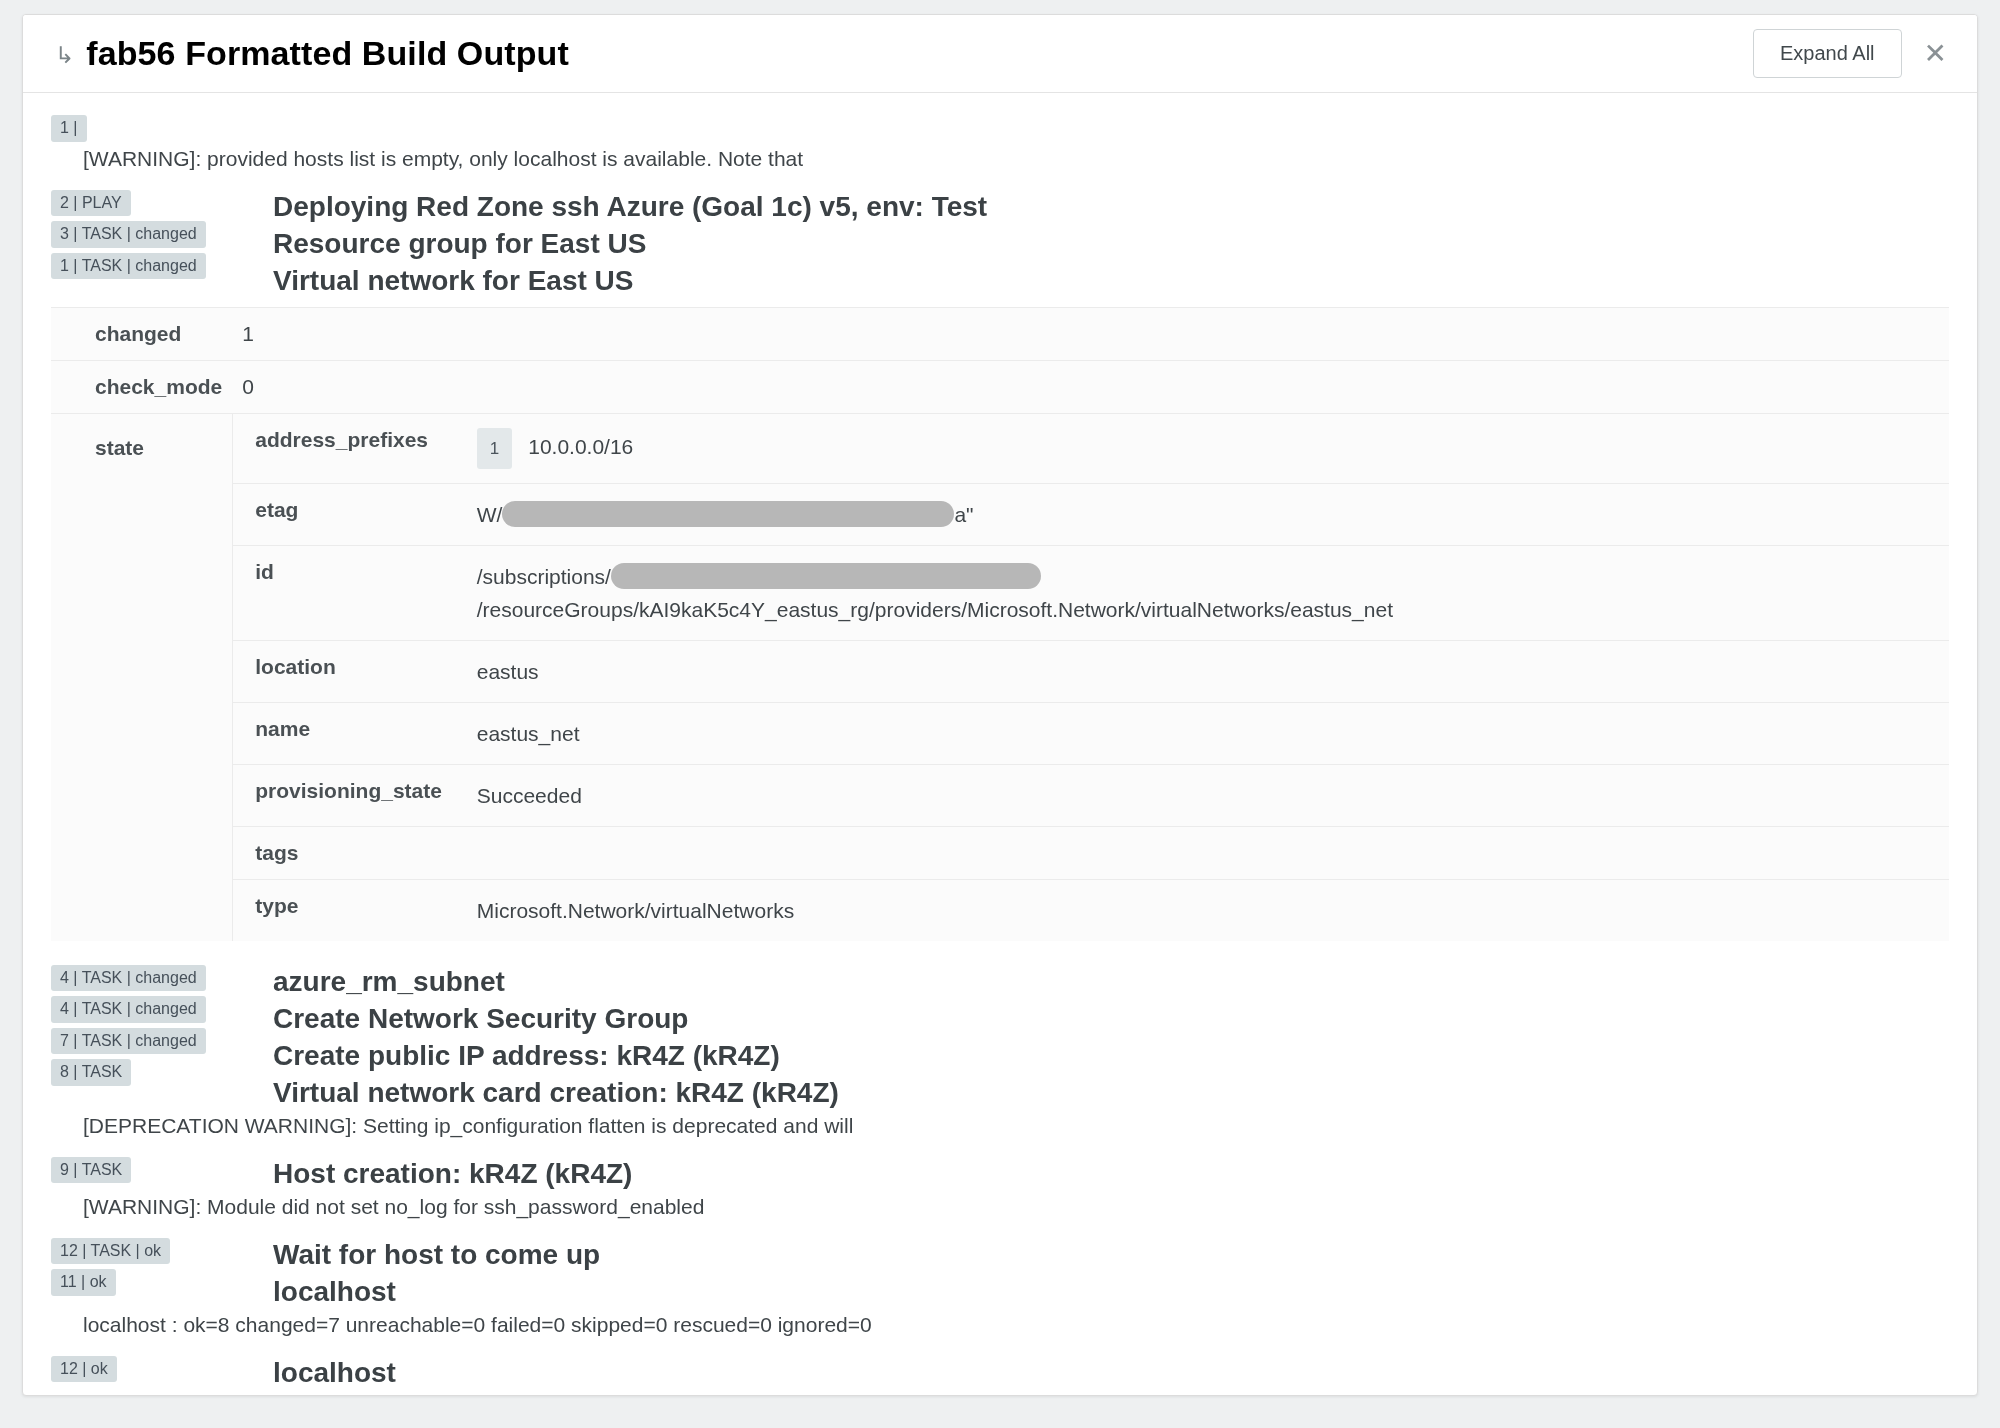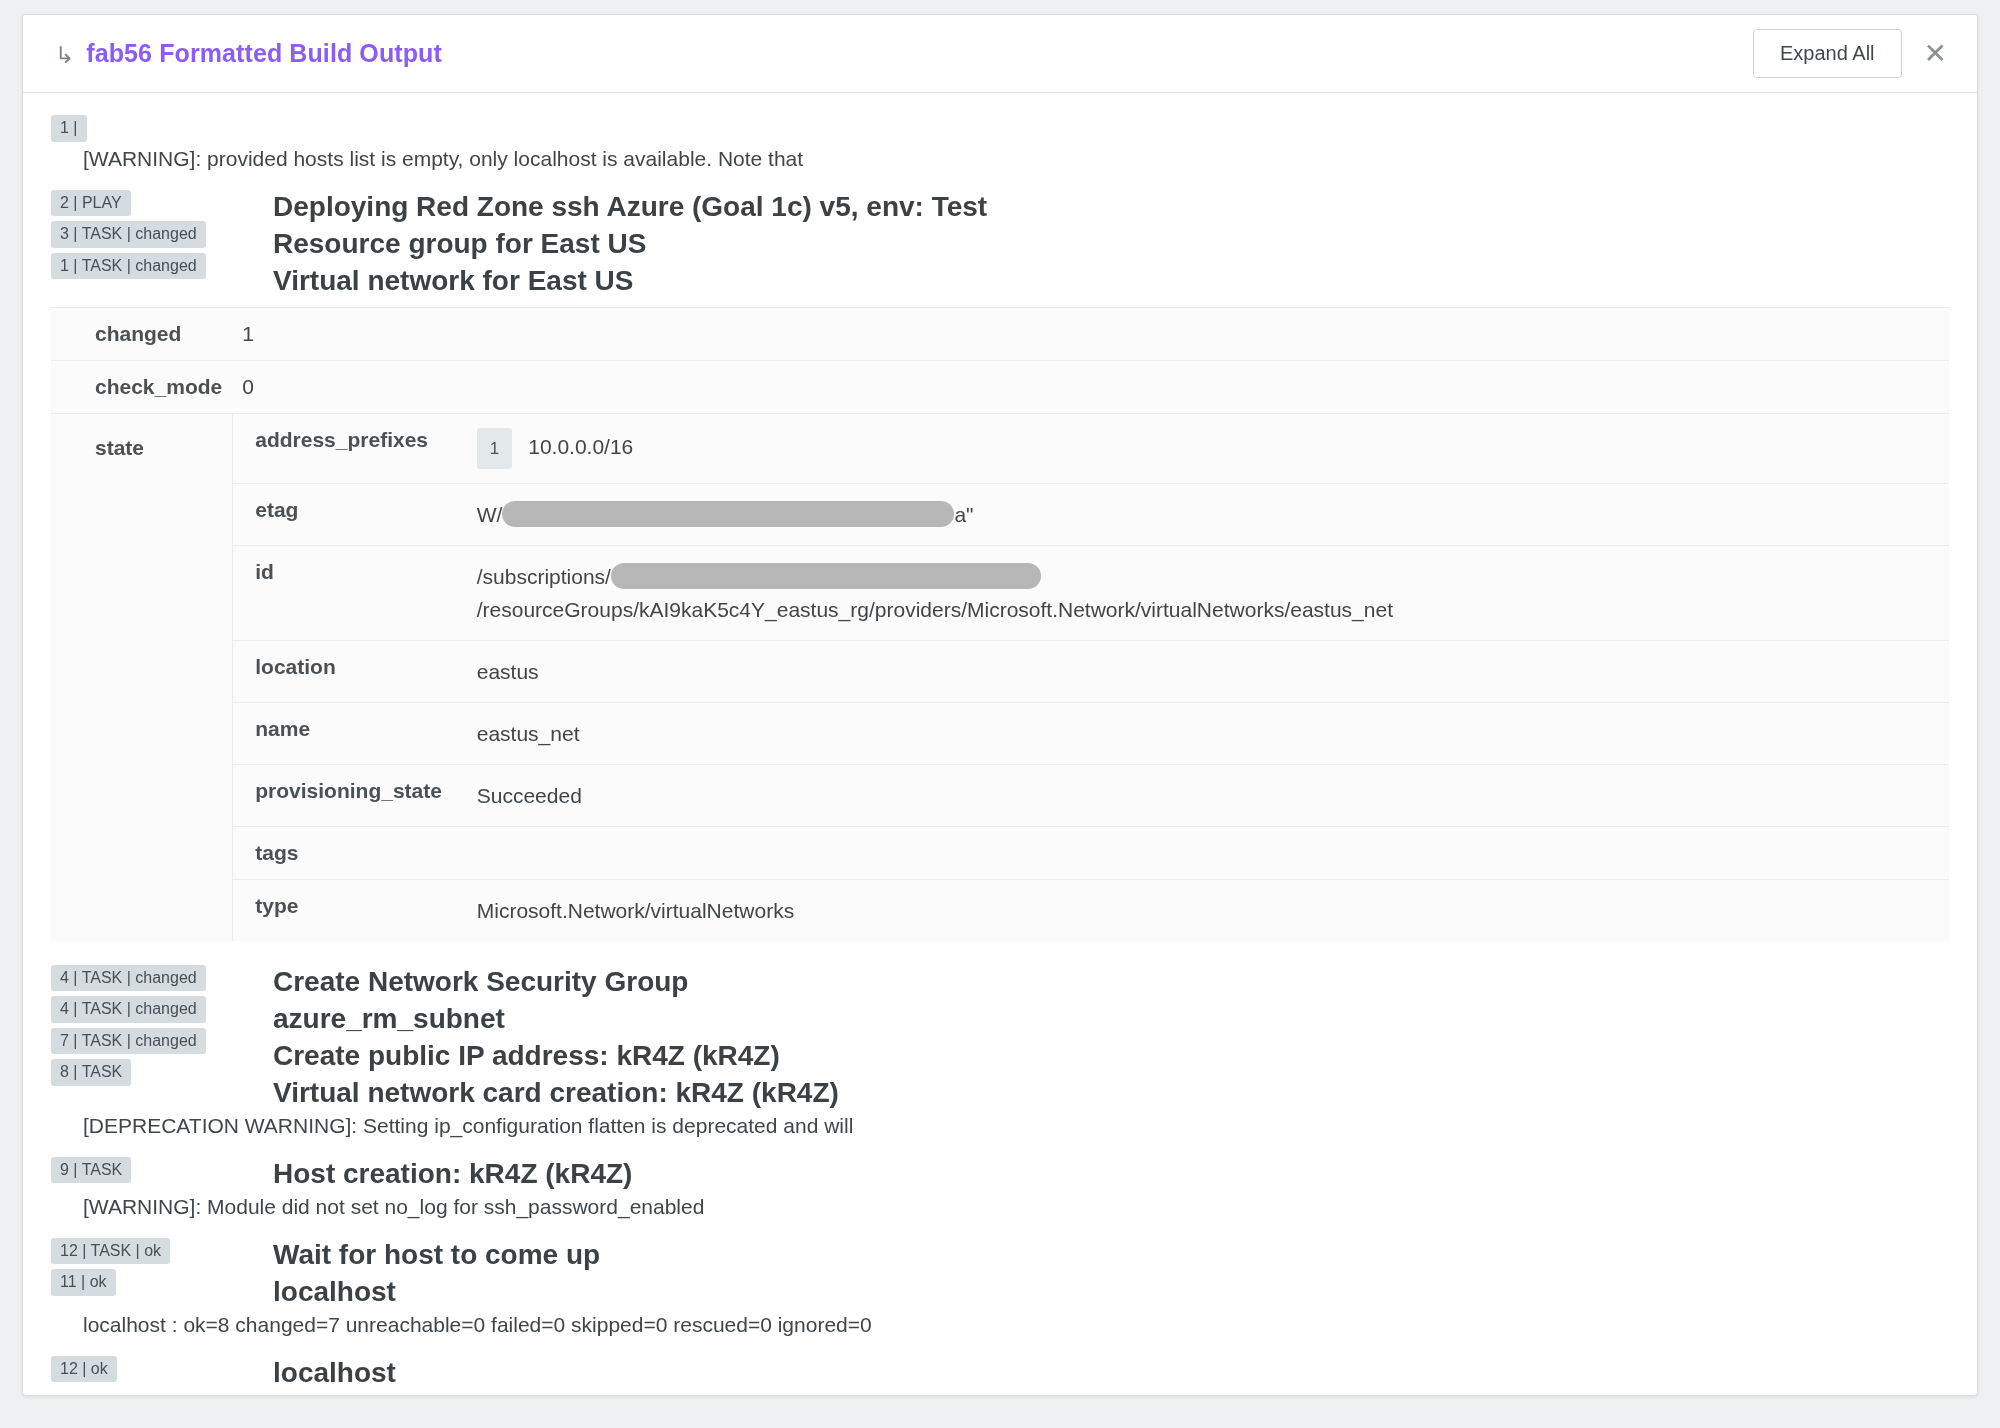--- a/index.html
+++ b/index.html
@@ -45,23 +45,23 @@
     flex: 1;
   }
   .arrow-icon {
     color: #7b8488;
     font-size: 23px;
     line-height: 1;
     position: relative;
     top: 2px;
   }
   .panel-title {
-    font-size: 25px;
+    font-size: 34px;
     font-weight: bold;
-    color: #8b5cf6;
+    color: #000000;
     letter-spacing: 0.1px;
   }
   .expand-all-btn {
     border: 1px solid #cfd4d6;
     background: #fff;
     color: #41484c;
     font-size: 20px;
     font-family: "Liberation Sans", sans-serif;
     padding: 12px 26px;
     border-radius: 4px;
@@ -308,22 +308,22 @@
 
       <div class="group">
         <div class="line-row">
           <div class="badge-col">
             <span class="badge">4 | TASK | changed</span>
             <span class="badge">4 | TASK | changed</span>
             <span class="badge">7 | TASK | changed</span>
             <span class="badge">8 | TASK</span>
           </div>
           <div class="msg-col">
+            <div class="msg">azure_rm_subnet</div>
             <div class="msg">Create Network Security Group</div>
-            <div class="msg">azure_rm_subnet</div>
             <div class="msg">Create public IP address: kR4Z (kR4Z)</div>
             <div class="msg">Virtual network card creation: kR4Z (kR4Z)</div>
           </div>
         </div>
         <div class="plain-line">[DEPRECATION WARNING]: Setting ip_configuration flatten is deprecated and will</div>
       </div>
 
       <div class="spacer-8"></div>
 
       <div class="group">

